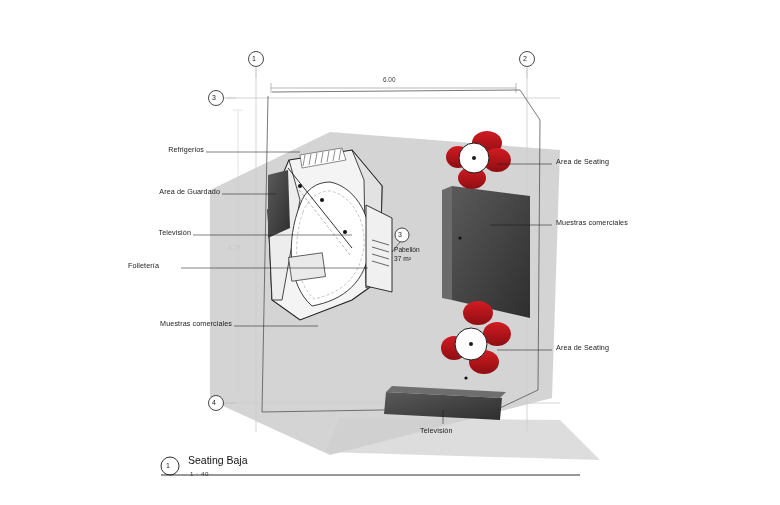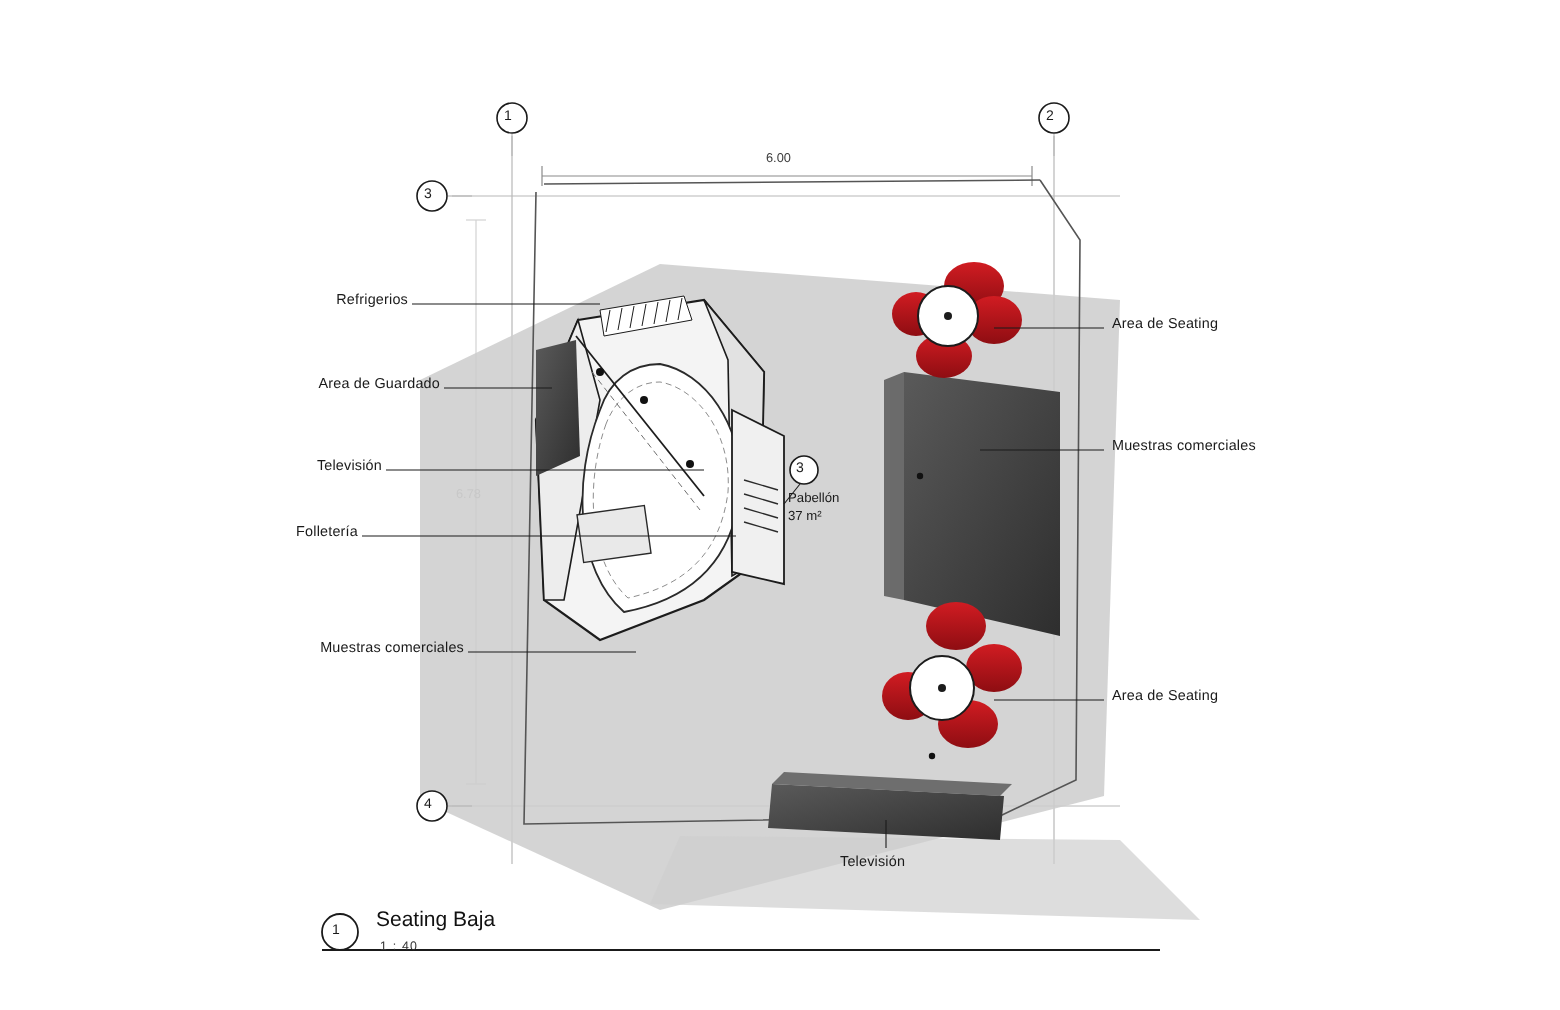--- a/index.html
+++ b/index.html
@@ -237,21 +237,21 @@
   <div class="dim-label" style="left:383px; top:76px;">6.00</div>
   <div class="dim-label vert" style="left:228px; top:244px;">6.78</div>
 
   <div class="bubble-label" style="left:398px; top:231px;">3</div>
   <div class="room-tag" style="left:394px; top:246px;">Pabellón</div>
   <div class="room-tag" style="left:394px; top:255px;">37 m²</div>
 
   <div class="anno right-align" style="left:120px; top:146px; width:84px;">Refrigerios</div>
   <div class="anno right-align" style="left:108px; top:188px; width:112px;text-align:right;">Area de Guardado</div>
   <div class="anno right-align" style="left:108px; top:229px; width:83px;">Televisión</div>
-  <div class="anno right-align" style="left:108px; top:262px; width:71px;">Folletería</div>
+  <div class="anno right-align" style="left:108px; top:262px; width:71px;text-align:center;">Folletería</div>
   <div class="anno right-align" style="left:108px; top:320px; width:124px;">Muestras comerciales</div>
 
   <div class="anno" style="left:556px; top:158px;">Area de Seating</div>
   <div class="anno" style="left:556px; top:219px;">Muestras comerciales</div>
   <div class="anno" style="left:556px; top:344px;">Area de Seating</div>
 
   <div class="anno" style="left:420px; top:427px;">Televisión</div>
 
   <div class="bubble-label" style="left:166px; top:462px;">1</div>
   <div class="title-main" style="left:188px; top:454px;">Seating Baja</div>

